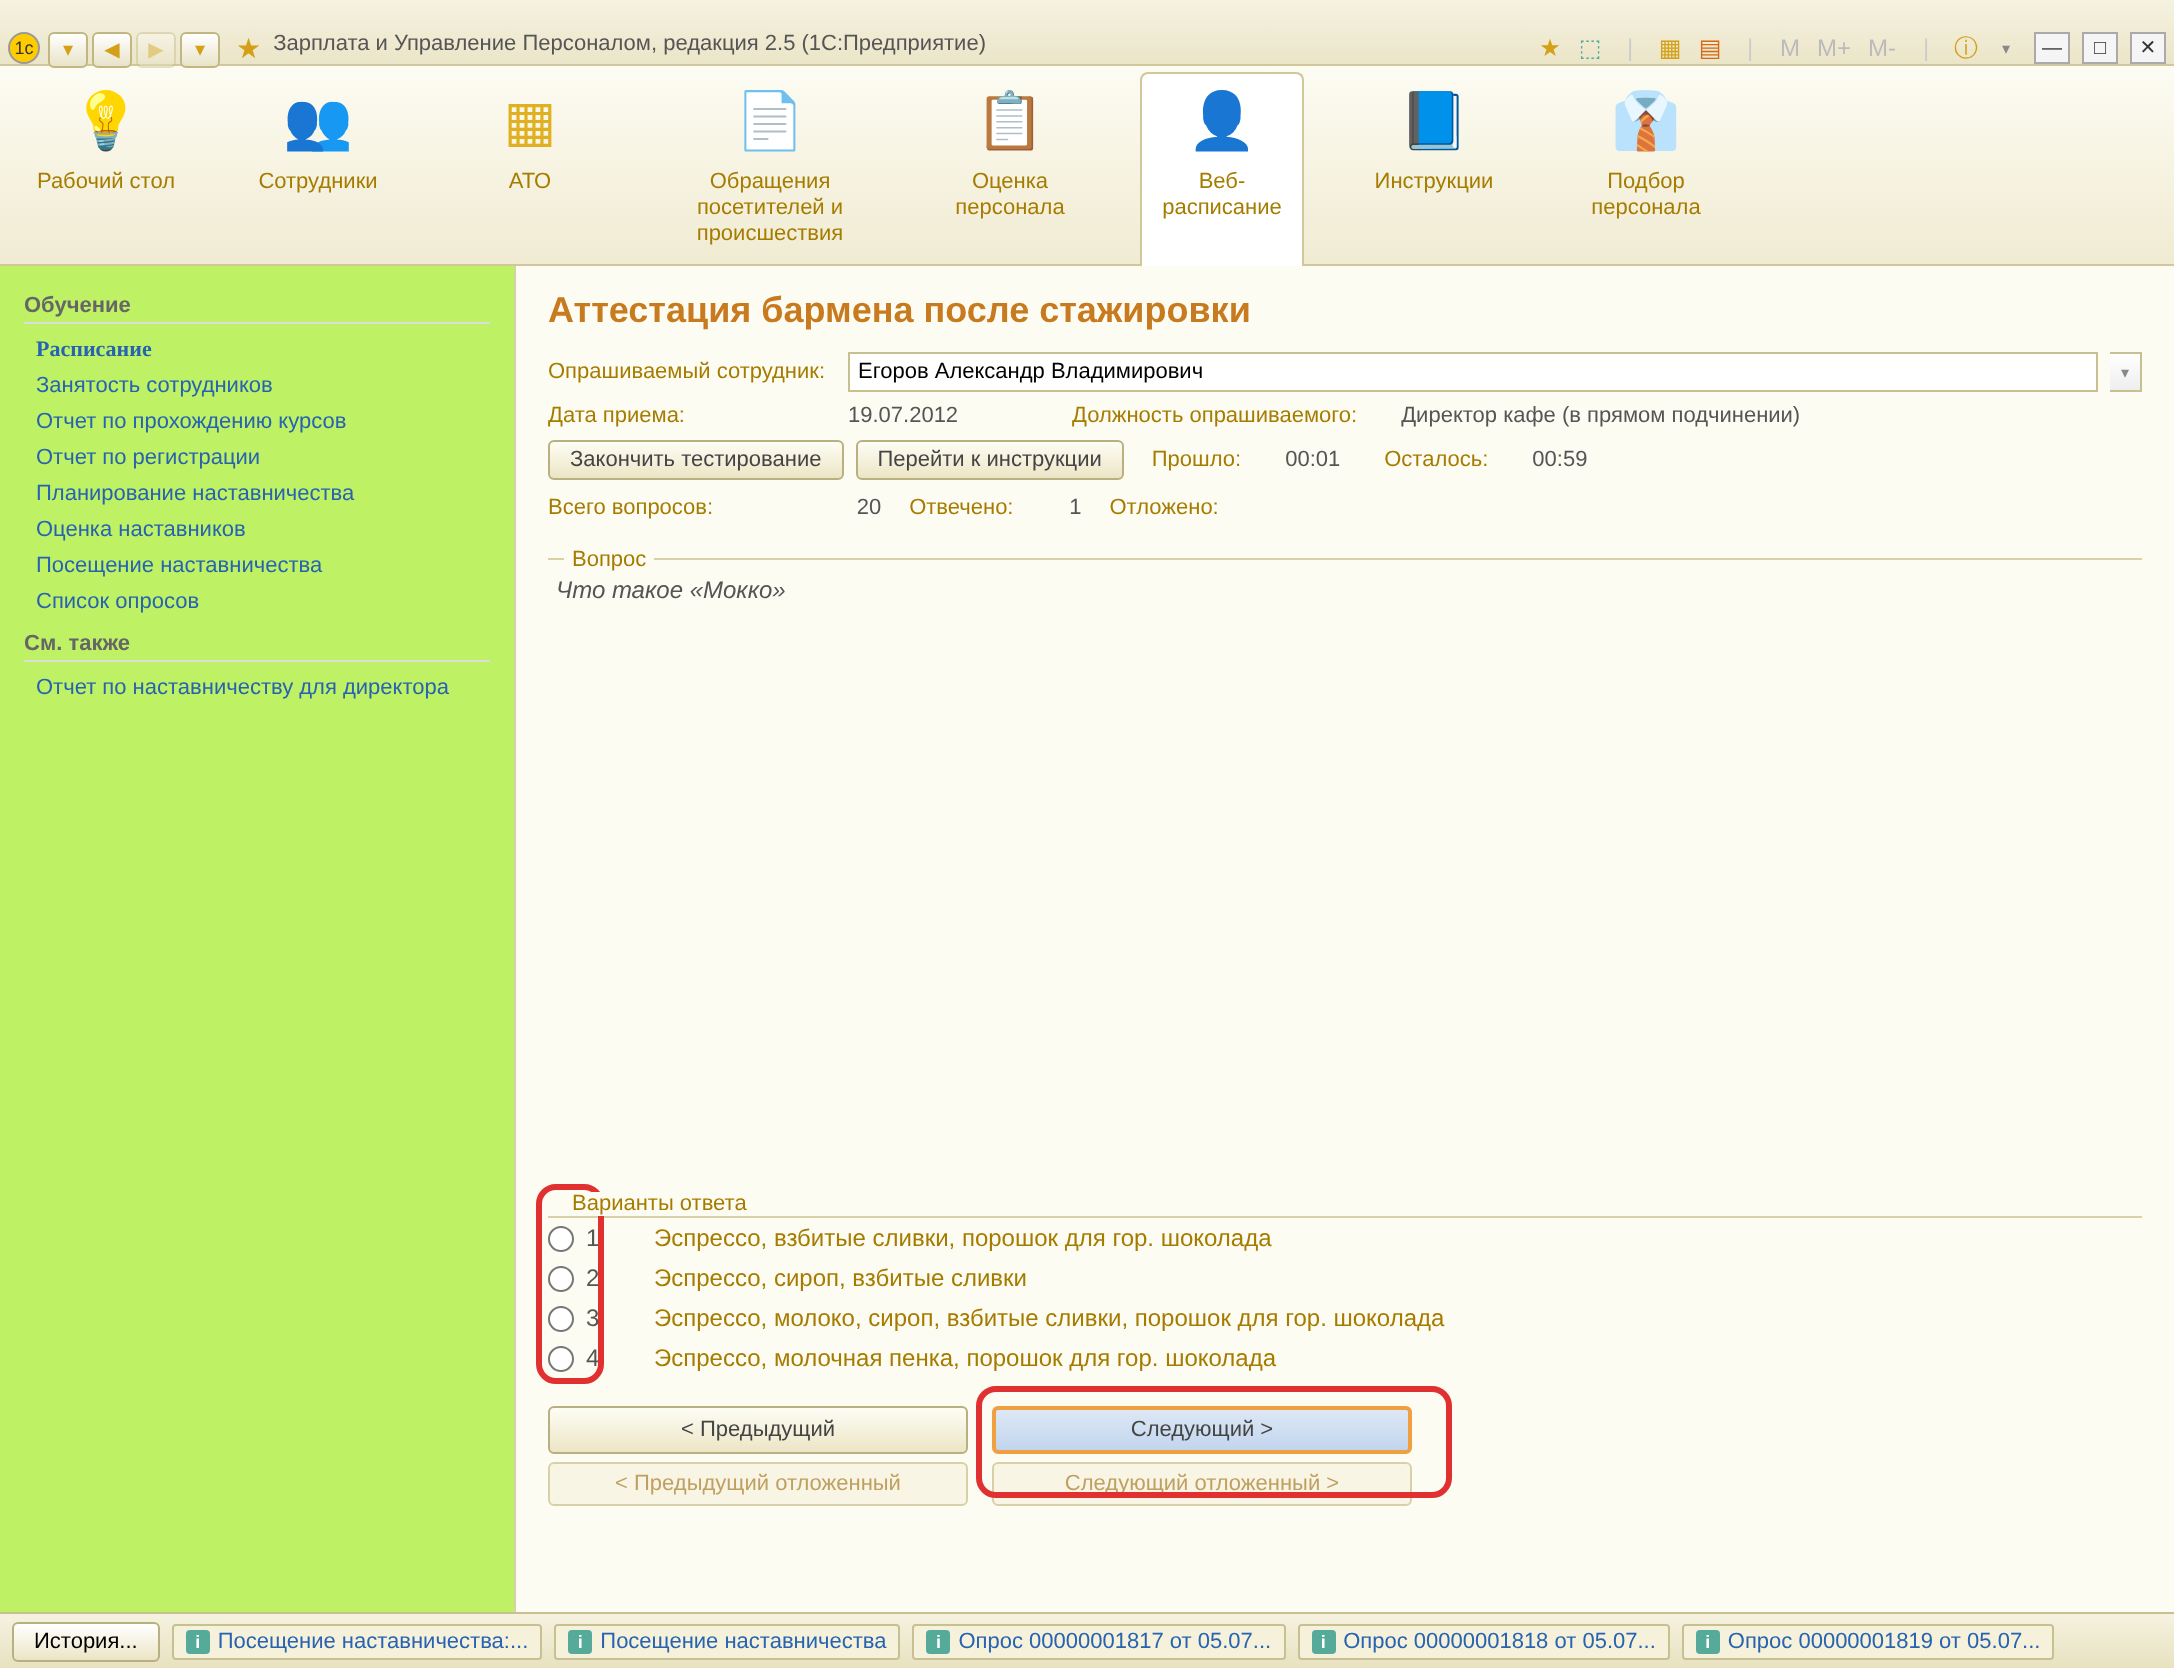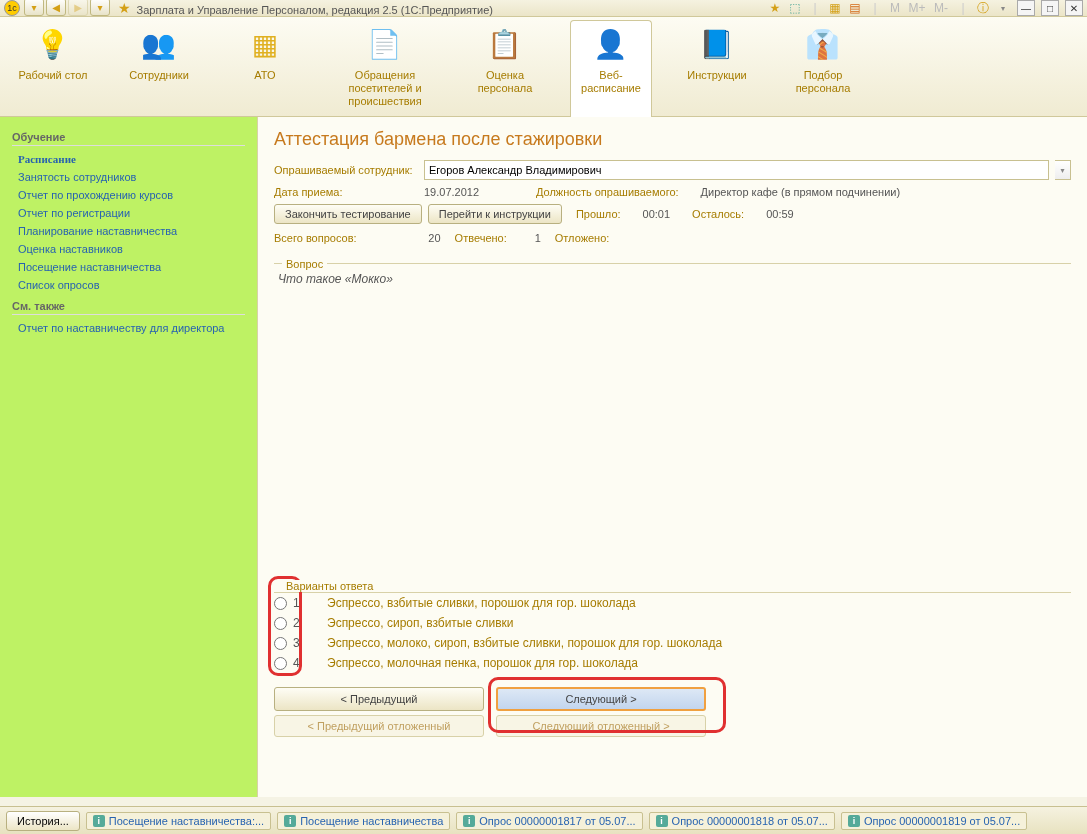--- a/index.html
+++ b/index.html
@@ -1,19 +1,19 @@
 <!DOCTYPE html>
 <html><head>
 <meta charset="utf-8">
 <style>
 * { box-sizing: border-box; margin: 0; padding: 0; font-family: Arial, sans-serif; }
 body { background: #f5f3e4; font-size: 11px; color: #333; width: 1087px; height: 834px; overflow: hidden; }
 
 
-.titlebar { height: 17px; background: linear-gradient(#f5f2e0, #ebe5c8); border-bottom: 1px solid #d0c89a; display: flex; align-items: flex-end; padding: 0 4px; }
+.titlebar { height: 17px; background: linear-gradient(#f5f2e0, #ebe5c8); border-bottom: 1px solid #d0c89a; display: flex; align-items: flex-start; padding: 16px 4px; }
 .titlebar .logo { width: 16px; height: 16px; background: #ffcc00; border-radius: 50%; border: 1px solid #999; margin-right: 4px; display:flex; align-items:center; justify-content:center; font-size:9px; }
 .titlebar .nav-btn { width: 20px; height: 18px; background: linear-gradient(#fff,#e8e3c8); border: 1px solid #c0b880; border-radius: 3px; margin-right: 2px; display: flex; align-items: center; justify-content: center; font-size: 10px; color: #d4a017; cursor: pointer; }
 .titlebar .star-icon { color: #d4a017; font-size: 14px; margin: 0 6px; }
 .titlebar .title-text { color: #555; font-size: 11px; flex: 1; }
 .titlebar .right-icons { display: flex; align-items: center; gap: 4px; }
 .titlebar .tb-icon { width: 16px; height: 16px; display: flex; align-items: center; justify-content: center; font-size: 12px; color: #888; cursor: pointer; }
 .titlebar .win-btn { width: 18px; height: 16px; border: 1px solid #aaa; background: #f5f5f5; margin-left: 2px; display: flex; align-items: center; justify-content: center; font-size: 10px; cursor: pointer; }
 
 
 .toolbar { height: 100px; background: linear-gradient(#fdfcf3, #f0ebd2); border-bottom: 1px solid #d0c89a; display: flex; align-items: flex-start; padding: 6px 12px 0; gap: 24px; }
@@ -24,21 +24,21 @@
 .tool-item.active { background: #fff; border: 1px solid #d0c89a; border-bottom: none; border-radius: 4px 4px 0 0; padding-top: 2px; margin-top: -3px; height: 98px; }
 
 
 .main { display: flex; height: 680px; }
 .sidebar { width: 258px; background: #bef264; border-right: 1px solid #d8d1a8; padding: 8px 12px; }
 .sidebar h4 { color: #666; font-size: 11px; font-weight: bold; margin: 6px 0 4px; border-bottom: 1px solid #ddd; padding-bottom: 2px; }
 .sidebar a { display: block; color: #2763b0; font-size: 11px; text-decoration: none; padding: 3px 6px; cursor: pointer; }
 .sidebar a.active { font-weight: bold; font-family: Liberation Serif, serif; }
 
 .content { flex: 1; background: #fdfcf3; padding: 12px 16px; position: relative; }
-.page-title { color: #c77a1e; font-size: 18px; font-weight: normal; margin-bottom: 10px; }
+.page-title { color: #c77a1e; font-size: 18px; font-weight: bold; margin-bottom: 10px; }
 .form-row { display: flex; align-items: center; font-size: 11px; margin-bottom: 6px; gap: 6px; }
 .form-label { color: #a67c00; width: 144px; }
 .form-input { flex: 1; border: 1px solid #c8c090; height: 20px; padding: 0 4px; background: #fff; font-size: 11px; }
 .form-val { color: #555; margin-right: 16px; }
 .drop-arrow { width: 16px; height: 20px; border: 1px solid #c8c090; border-left: none; background: linear-gradient(#fff,#eee); display:flex; align-items:center; justify-content:center; font-size:8px; color:#888; cursor:pointer; }
 
 .btn { border: 1px solid #b8b080; background: linear-gradient(#fefdf5,#ece5c5); padding: 3px 10px; font-size: 11px; color: #444; cursor: pointer; border-radius: 3px; }
 
 .stats-row { display: flex; gap: 4px; font-size: 11px; color: #555; margin: 8px 0; }
 .stats-row .lb { color: #a67c00; text-align: right; }

